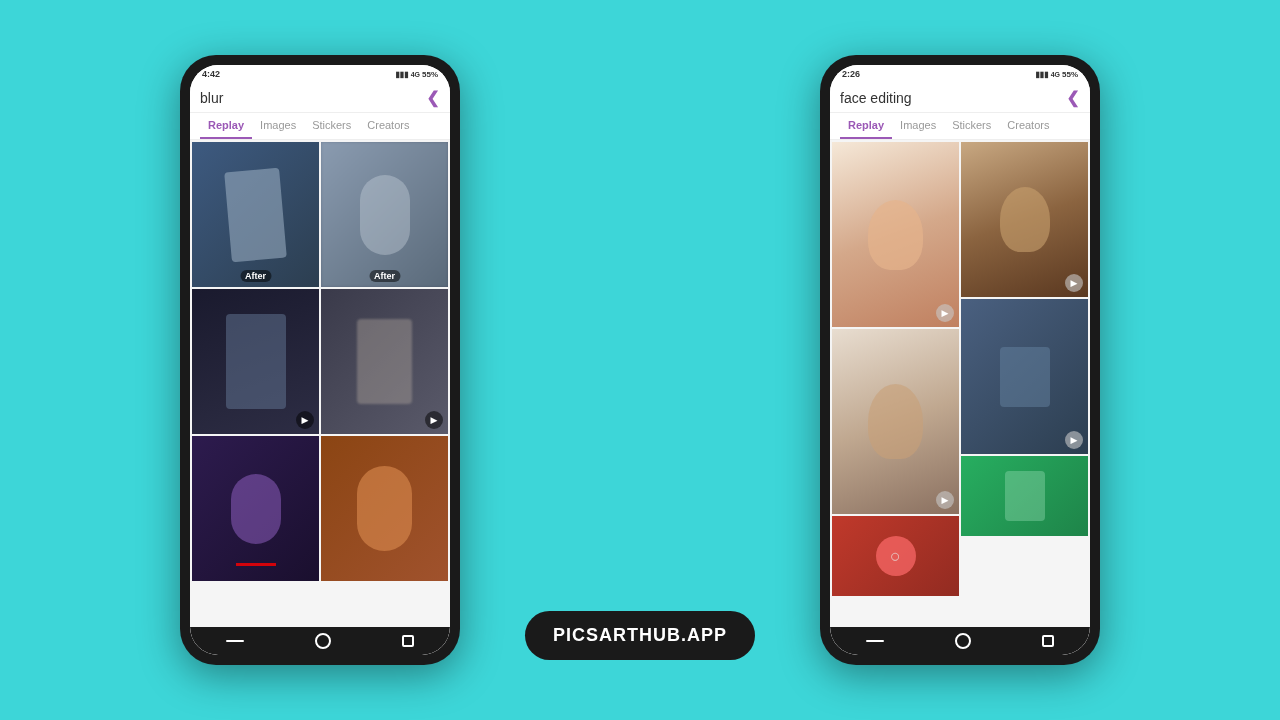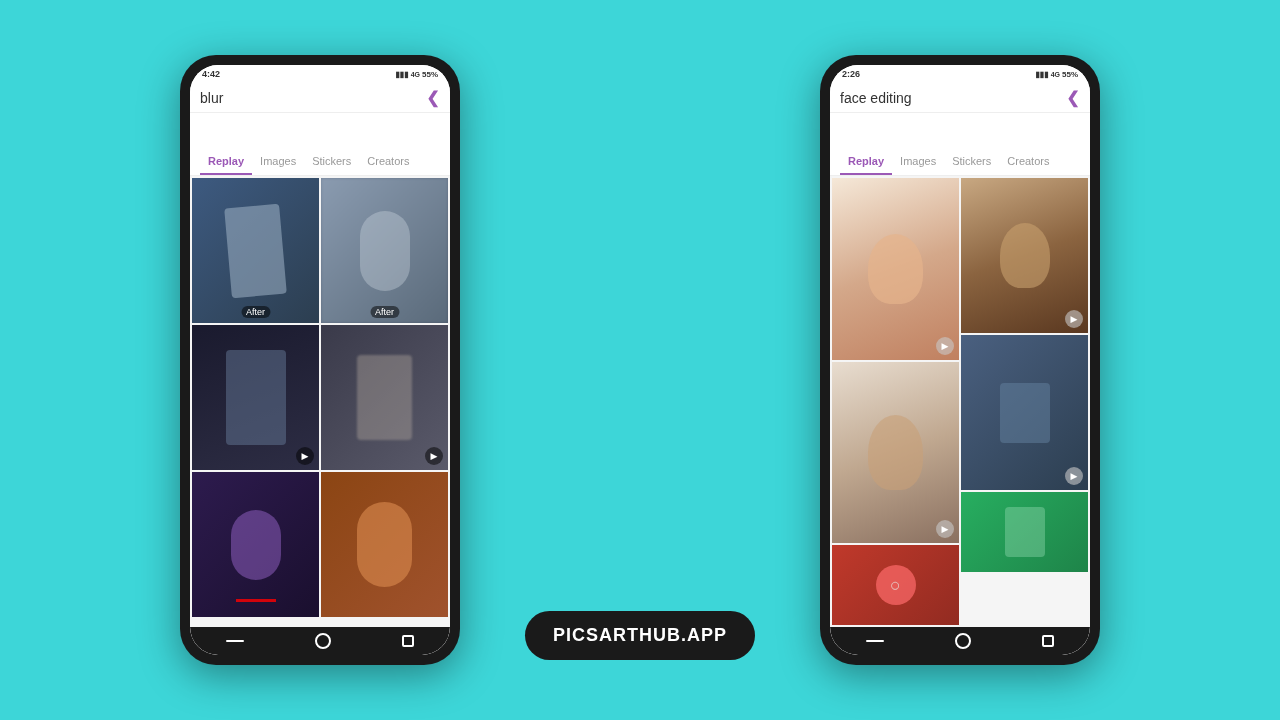--- a/index.html
+++ b/index.html
@@ -74,21 +74,20 @@
       font-weight: bold;
     }
 
     
     .tabs {
       display: flex;
       padding: 0 10px;
       border-bottom: 1px solid #eee;
       background: #fff;
       flex-shrink: 0;
-      margin-top: 36px;
     }
     .tab {
       font-size: 11px;
       padding: 6px 8px;
       color: #999;
       cursor: pointer;
       border-bottom: 2px solid transparent;
     }
     .tab.active {
       color: #9b59b6;
@@ -124,20 +123,21 @@
     .after-label {
       position: absolute;
       bottom: 5px;
       left: 50%;
       transform: translateX(-50%);
       background: rgba(0,0,0,0.5);
       color: #fff;
       font-size: 9px;
       padding: 1px 5px;
       border-radius: 6px;
+      font-weight: bold;
     }
     .circle-icon {
       position: absolute;
       bottom: 5px;
       right: 5px;
       width: 18px;
       height: 18px;
       border-radius: 50%;
       background: rgba(0,0,0,0.5);
       display: flex;

